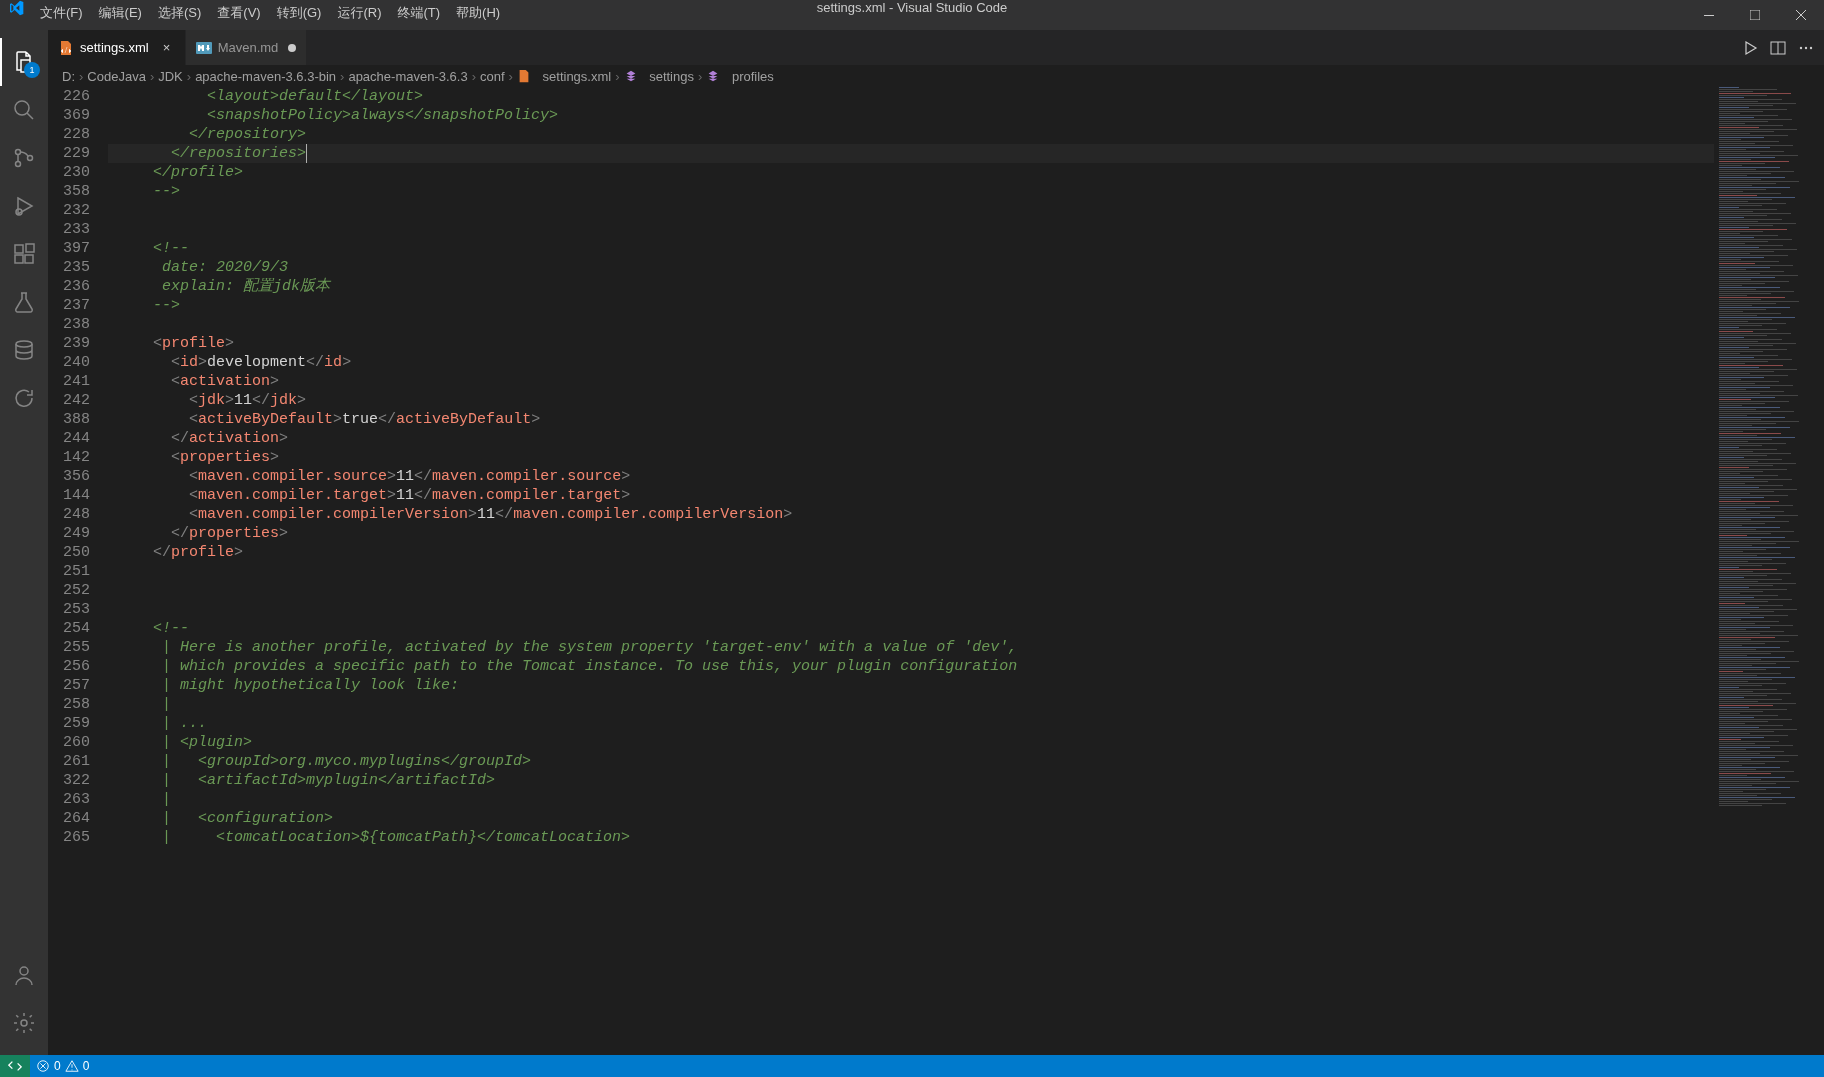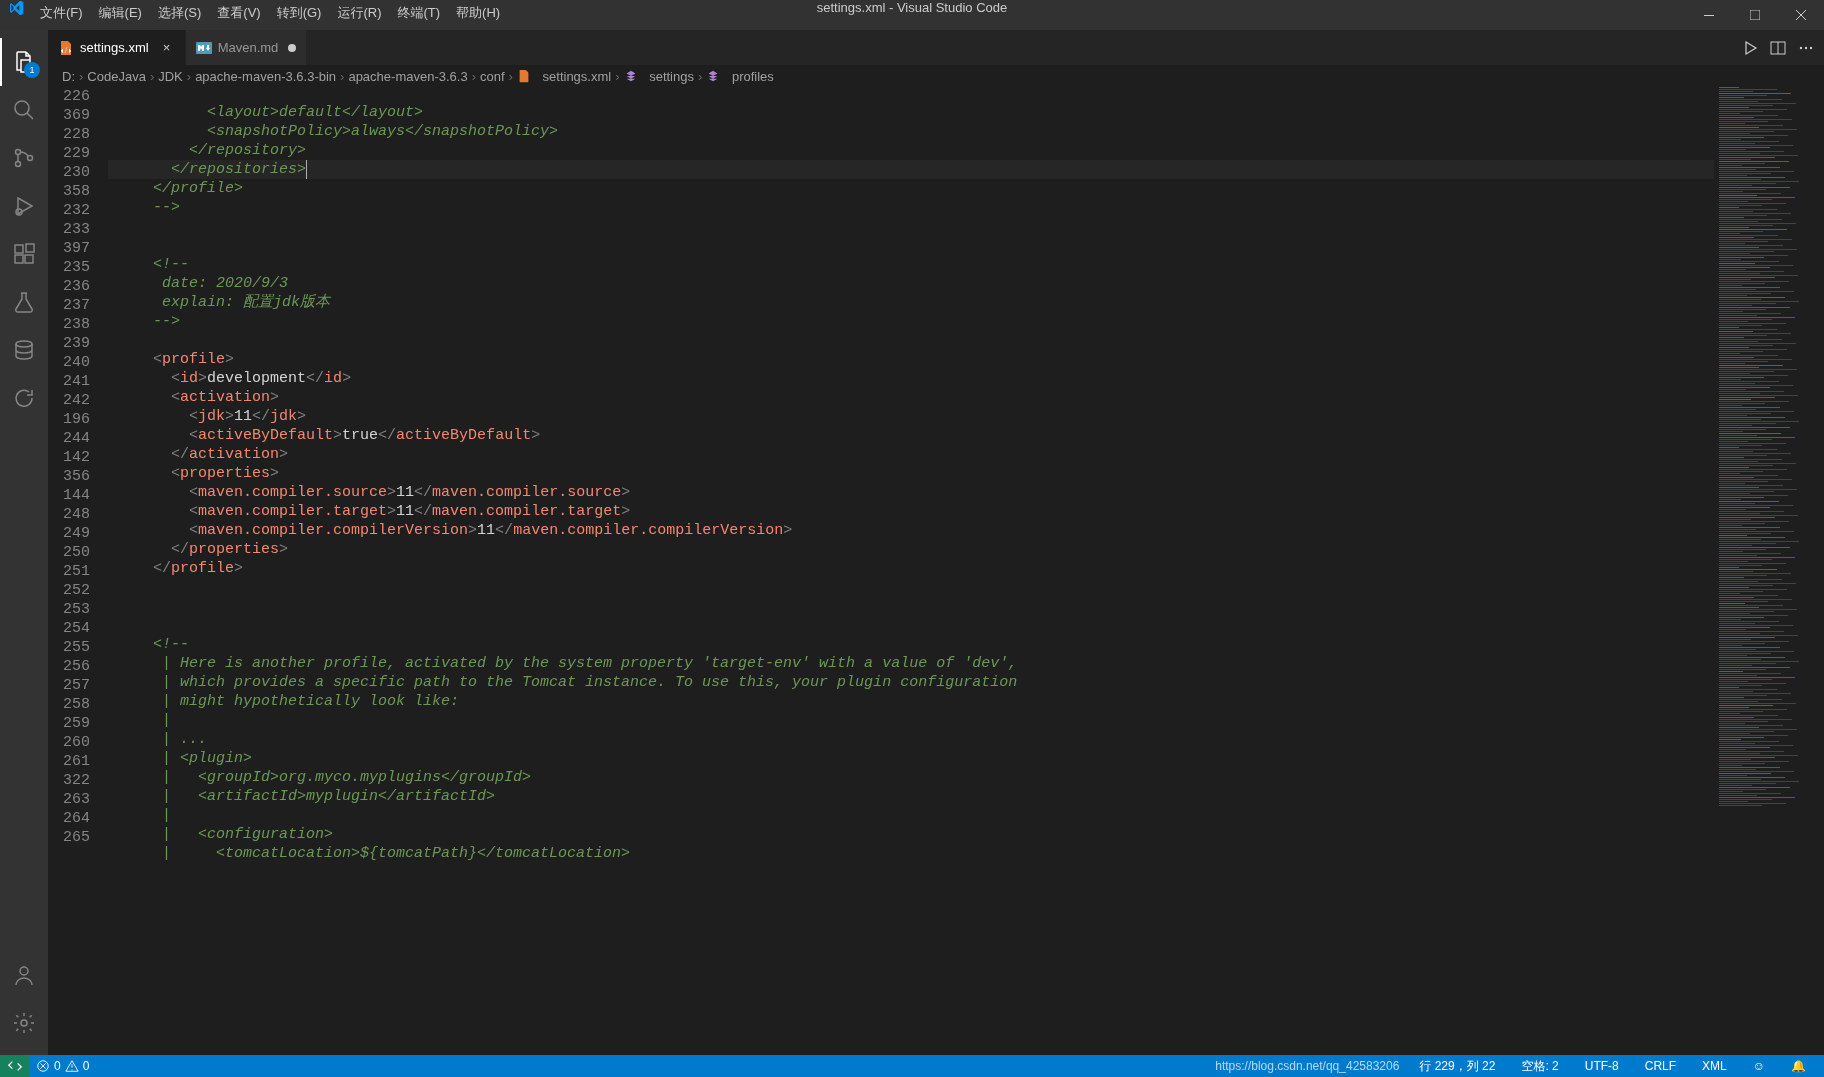--- a/index.html
+++ b/index.html
@@ -175,21 +175,20 @@
   padding-right: 18px;
   line-height: 19px;
   padding-top: 0;
   user-select: none;
 }
 .code-content {
   flex: 1;
   line-height: 19px;
   white-space: pre;
   color: #d4d4d4;
-  margin-top: 16px;
 }
 .minimap {
   width: 110px;
   background: #1e1e1e;
   border-left: 1px solid #1e1e1e;
   position: relative;
 }
 .minimap-content {
   position: absolute;
   top: 0; left: 4px; right: 4px;
@@ -418,21 +417,21 @@
           <div>233</div>
           <div>397</div>
           <div>235</div>
           <div>236</div>
           <div>237</div>
           <div>238</div>
           <div>239</div>
           <div>240</div>
           <div>241</div>
           <div>242</div>
-          <div>196</div>
+          <div>388</div>
           <div>244</div>
           <div>142</div>
           <div>356</div>
           <div>144</div>
           <div>248</div>
           <div>249</div>
           <div>250</div>
           <div>251</div>
           <div>252</div>
           <div>253</div>
@@ -831,23 +830,13 @@
           <path d="M5 5l6 6M11 5l-6 6" stroke="#fff"></path>
         </svg>
       <span>0</span>
       <svg width="14" height="14" viewBox="0 0 16 16">
           <path d="M8 2l7 12H1z" fill="none" stroke="#fff"></path>
           <path d="M8 6v4M8 12v1" stroke="#fff"></path>
         </svg>
       <span>0</span>
     </div>
   </div>
-  <div class="status-right">
-    <span style="opacity:0.7">https://blog.csdn.net/qq_42583206</span>
-    <div class="status-item">行 229，列 22</div>
-    <div class="status-item">空格: 2</div>
-    <div class="status-item">UTF-8</div>
-    <div class="status-item">CRLF</div>
-    <div class="status-item">XML</div>
-    <div class="status-item">☺</div>
-    <div class="status-item">🔔</div>
-  </div>
 </div>
 
 </body></html>

